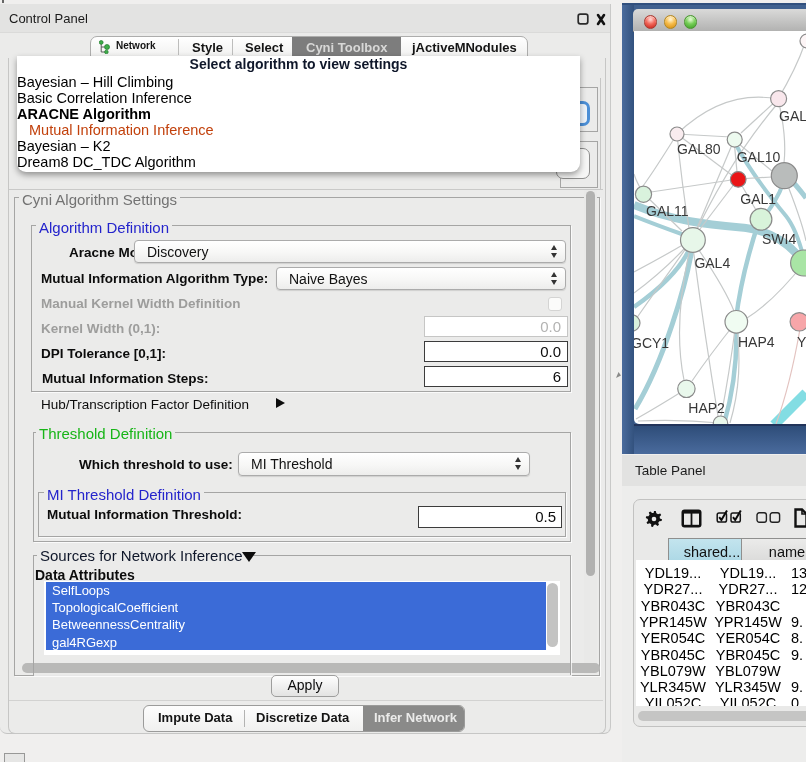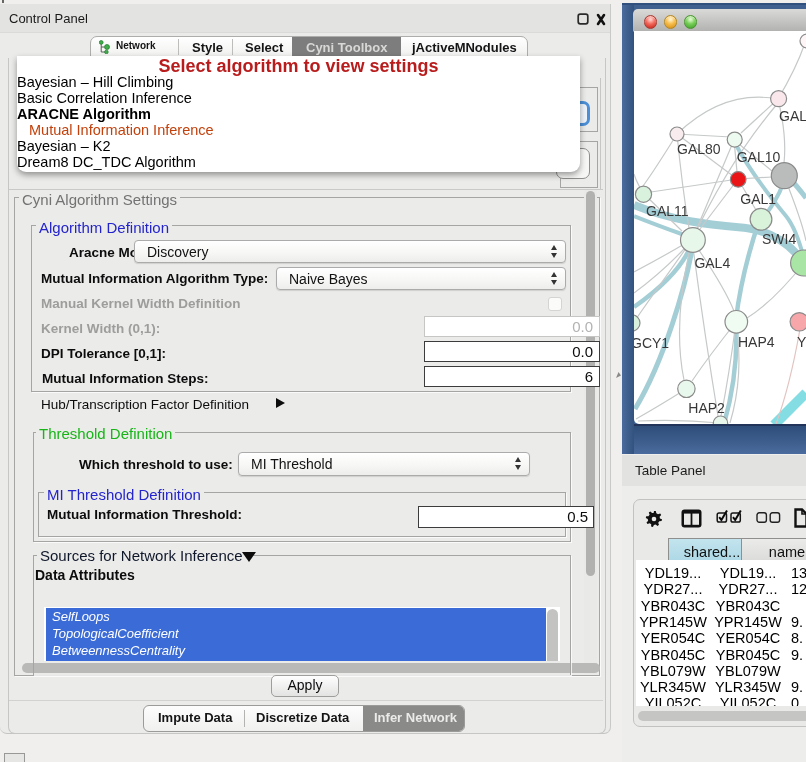--- a/index.html
+++ b/index.html
@@ -6,21 +6,21 @@
   body{width:806px;height:762px;overflow:hidden;background:#f0efee;font-family:"Liberation Sans",sans-serif;position:relative;}
   .abs{position:absolute;}
   .b{font-weight:bold;}
   .lbl{font-size:13.5px;color:#0c0c0c;white-space:nowrap;}
   .dis{color:#9d9d9c;}
   .combo{position:absolute;border:1px solid #ababab;border-radius:4px;background:linear-gradient(#ffffff,#f7f7f6 55%,#ededec);box-shadow:0 1px 1px rgba(0,0,0,0.12);}
   .combo .ct{position:absolute;left:12px;top:2.5px;font-size:14px;color:#111;}
   .spin{position:absolute;width:7px;height:13px;}
   .spin:before{content:"";position:absolute;left:0;top:0;border-left:3.5px solid transparent;border-right:3.5px solid transparent;border-bottom:5px solid #333;}
   .spin:after{content:"";position:absolute;left:0;bottom:0;border-left:3.5px solid transparent;border-right:3.5px solid transparent;border-top:5px solid #333;}
-  .tf{position:absolute;background:#fff;font-size:15px;color:#0c0c0c;text-align:right;padding-left:32px;}
+  .tf{position:absolute;background:#fff;font-size:15px;color:#0c0c0c;text-align:right;}
   .grp{position:absolute;border:1px solid #a5a5a4;box-shadow:1px 1px 0 rgba(255,255,255,0.75);}
   .gt{position:absolute;background:#ebebea;padding:0 3px;font-size:15px;white-space:nowrap;}
 </style>
 </head>
 <body>
 
 <div class="abs" style="left:2px;top:0;width:2px;height:3px;background:#666;"></div>
 
 <div class="abs" id="cpwin" style="left:0;top:4px;width:610px;height:729px;background:#ebebea;border-right:1px solid #c9c9c8;border-bottom:1px solid #c4c4c3;border-radius:0 0 7px 7px;"></div>
 
@@ -107,42 +107,42 @@
 <div class="grp" style="left:38px;top:492px;width:526px;height:43px;"></div>
 <div class="gt" style="left:44px;top:486px;color:#2424cc;">MI Threshold Definition</div>
 <div class="lbl b abs" style="left:47px;top:507px;">Mutual Information Threshold:</div>
 <div class="tf" style="left:418px;top:506px;width:137px;height:20px;border:1px solid #3c3c3c;line-height:20px;padding-right:5px;">0.5</div>
 
 <div class="grp" style="left:33px;top:555px;width:536px;height:119px;border-bottom:none;"></div>
 <div class="gt" style="left:37px;top:547px;color:#0f172a;">Sources for Network Inference</div>
 <div class="abs" style="left:242px;top:552px;width:0;height:0;border-left:7.5px solid transparent;border-right:7.5px solid transparent;border-top:10px solid #0c0c0c;"></div>
 <div class="lbl b abs" style="left:35px;top:567px;font-size:14px;">Data Attributes</div>
 
-<div class="abs" style="left:44px;top:607px;width:516px;height:54px;background:#fff;overflow:hidden;font-style:italic;">
+<div class="abs" style="left:44px;top:581px;width:516px;height:74px;background:#fff;overflow:hidden;">
   <div style="position:absolute;left:2px;top:1px;width:500px;height:68px;background:#3b6bd7;"></div>
   <div style="position:absolute;left:8px;top:2px;font-size:13px;color:#fff;">SelfLoops</div>
   <div style="position:absolute;left:8px;top:19px;font-size:13px;color:#fff;">TopologicalCoefficient</div>
   <div style="position:absolute;left:8px;top:36px;font-size:13px;color:#fff;">BetweennessCentrality</div>
   <div style="position:absolute;left:8px;top:54px;font-size:13px;color:#fff;">gal4RGexp</div>
   <div style="position:absolute;left:503px;top:2px;width:11px;height:64px;background:#c3c3c2;border-radius:5.5px;"></div>
 </div>
 
 <div class="abs" style="left:271px;top:675px;width:66px;height:20px;border:1px solid #9e9e9d;border-radius:5px;background:linear-gradient(#fefefe,#e3e3e2);text-align:center;line-height:19px;font-size:14px;color:#0c0c0c;">Apply</div>
 
 <div class="abs" style="left:9px;top:700px;width:594px;height:1px;background:#d2d2d1;"></div>
 <div class="abs" style="left:143px;top:705px;width:320px;height:25px;border:1px solid #9b9b9a;border-radius:6px;background:linear-gradient(#fdfdfd,#f0f0ef);overflow:hidden;">
   <div style="position:absolute;right:0;top:0;width:101px;height:25px;background:#8a8a89;"></div>
   <div style="position:absolute;left:100px;top:4px;width:1px;height:17px;background:#b3b3b2;"></div>
   <div class="b" style="position:absolute;left:14px;top:4px;font-size:13px;color:#141414;">Impute Data</div>
   <div class="b" style="position:absolute;left:112px;top:4px;font-size:13px;color:#141414;">Discretize Data</div>
   <div class="b" style="position:absolute;left:230px;top:4px;font-size:13px;color:#ebebea;">Infer Network</div>
 </div>
 
 <div class="abs" style="left:17px;top:56px;width:563px;height:116px;background:#ffffff;border-radius:0 0 9px 9px;box-shadow:0 3px 6px rgba(0,0,0,0.38);">
-  <div class="b" style="position:absolute;left:0;top:0px;width:100%;text-align:center;font-size:18px;color:#b91c1c;">Select algorithm to view settings</div>
+  <div class="b" style="position:absolute;left:0;top:0px;width:100%;text-align:center;font-size:14px;color:#0f172a;">Select algorithm to view settings</div>
   <div style="position:absolute;left:0px;top:18px;font-size:14.5px;color:#000;">Bayesian – Hill Climbing</div>
   <div style="position:absolute;left:0px;top:34px;font-size:14.5px;color:#000;">Basic Correlation Inference</div>
   <div class="b" style="position:absolute;left:0px;top:50px;font-size:14.5px;color:#000;">ARACNE Algorithm</div>
   <div style="position:absolute;left:12px;top:66px;font-size:14.5px;color:#c2410c;">Mutual Information Inference</div>
   <div style="position:absolute;left:0px;top:82px;font-size:14.5px;color:#000;">Bayesian – K2</div>
   <div style="position:absolute;left:0px;top:98px;font-size:14.5px;color:#000;">Dream8 DC_TDC Algorithm</div>
 </div>
 
 <div class="abs" style="left:622px;top:3px;width:184px;height:451px;background:#40618f;"></div>
 <div class="abs" style="left:622px;top:5px;width:12px;height:449px;background:linear-gradient(90deg,#4a6b9d,#33527e);"></div>

